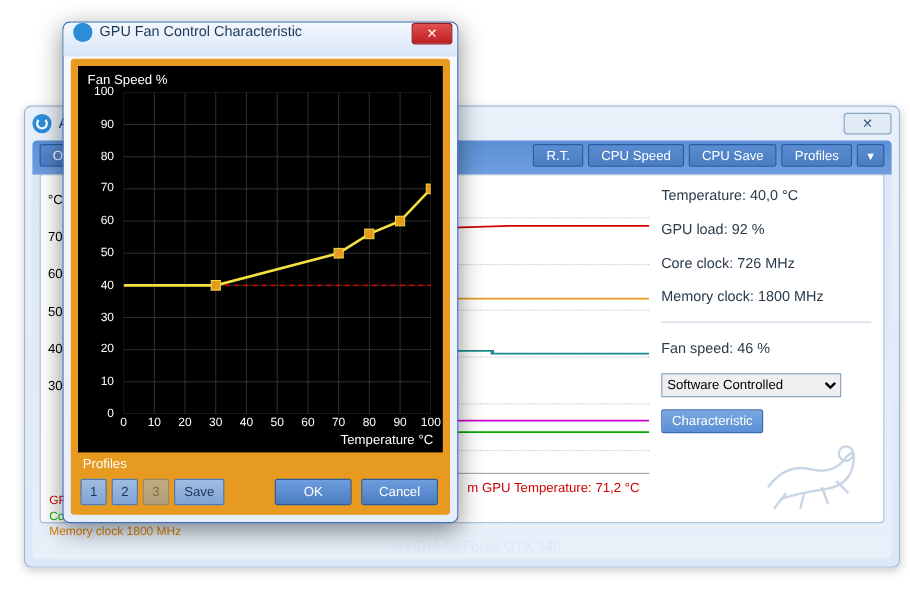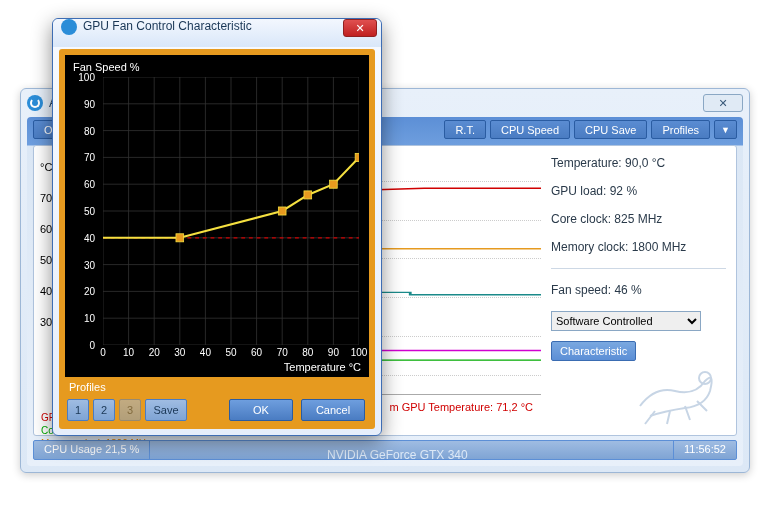--- a/index.html
+++ b/index.html
@@ -203,23 +203,23 @@
           <polyline points="0,40 100,40" fill="none" stroke="#e69a1f" stroke-width="0.6"></polyline>
           <polyline points="0,95 36,95 36,59 55,59 55,58 72,58 72,59 100,59" fill="none" stroke="#1a8a8a" stroke-width="0.6"></polyline>
           <polyline points="0,96 35,96 35,86 100,86" fill="none" stroke="#0a0" stroke-width="0.6"></polyline>
           <polyline points="0,97 35,97 35,82 100,82" fill="none" stroke="#d000d0" stroke-width="0.6"></polyline>
         </svg>
       </div>
 
       <div class="max-temp">m GPU Temperature: 71,2 °C</div>
 
       <div class="info">
-        <div class="line">Temperature: 90,0 °C</div>
+        <div class="line">Temperature: 40,0 °C</div>
         <div class="line">GPU load: 92 %</div>
-        <div class="line">Core clock: 825 MHz</div>
+        <div class="line">Core clock: 726 MHz</div>
         <div class="line">Memory clock: 1800 MHz</div>
         <div class="sep"></div>
         <div class="line">Fan speed: 46 %</div>
         <select>
           <option>Software Controlled</option>
         </select>
         <div class="char-btn">Characteristic</div>
       </div>
 
     </div>
@@ -245,25 +245,20 @@
     <span class="gpu-name">NVIDIA GeForce GTX 340</span>
 
     <svg class="gecko" viewBox="0 0 100 70">
       <g fill="none" stroke="#9ab3d0" stroke-width="2">
         <path d="M15 50 Q30 30 50 35 Q70 40 80 25 Q90 15 85 35 Q80 50 60 52 Q40 55 25 60"></path>
         <circle cx="80" cy="22" r="6"></circle>
         <path d="M30 55 L20 68 M45 55 L42 68 M60 50 L65 64 M72 45 L82 55"></path>
       </g>
     </svg>
 
-    <div class="status-bar">
-      <div class="cell">CPU Usage 21,5 %</div>
-      <div class="spacer"></div>
-      <div class="time">11:56:52</div>
-    </div>
   </div>
 </div>
 
 <div class="dialog">
   <div class="dlg-titlebar">
     <span class="app-icon" style="width:16px;height:16px;border-radius:50%;background:#2b8dd8;display:inline-block;margin-right:6px;position:relative;"></span>
     <span class="title">GPU Fan Control Characteristic</span>
     <div class="dlg-close">✕</div>
   </div>
 

